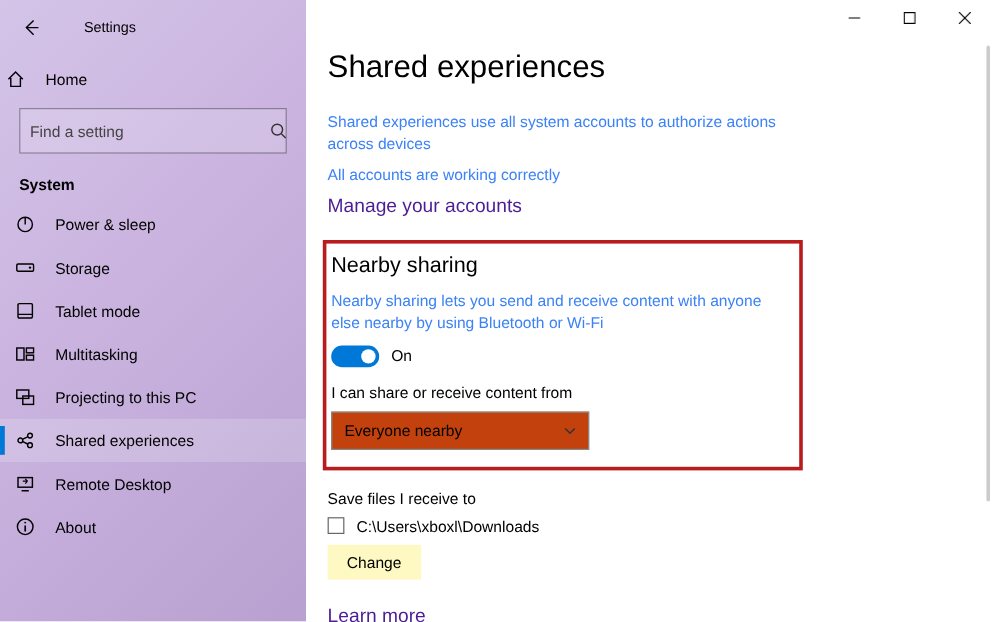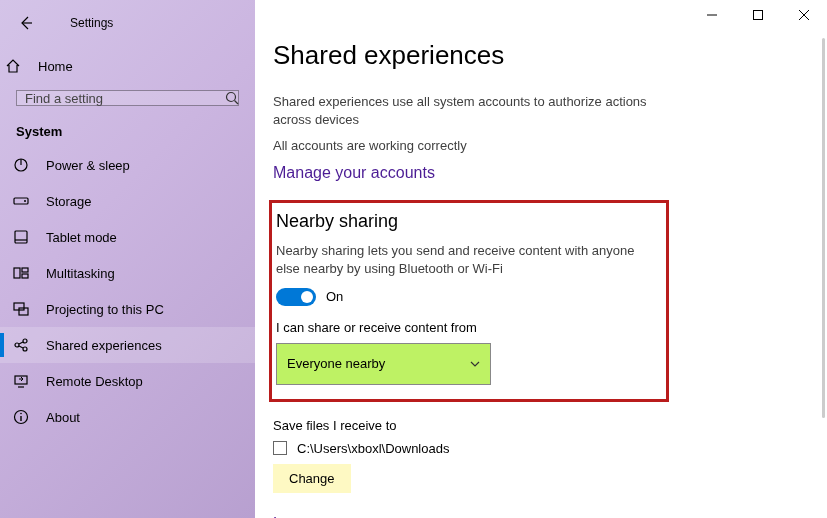--- a/index.html
+++ b/index.html
@@ -70,21 +70,21 @@
   width: 18px;
   height: 18px;
   display: flex;
   align-items: center;
   justify-content: center;
   margin-right: 16px;
 }
 .nav-label { font-size: 13px; }
 .search-box {
   margin: 6px 16px 10px 16px;
-  height: 16px;
+  height: 38px;
   border: 1px solid rgba(0,0,0,0.35);
   background: rgba(255,255,255,0.15);
   display: flex;
   align-items: center;
   padding: 0 8px;
   justify-content: space-between;
   gap: 24px;
 }
 .search-box input {
   border: none;
@@ -135,21 +135,21 @@
   background: #ccc;
   border-radius: 2px;
 }
 .page-title {
   font-size: 26px;
   font-weight: 400;
   margin-bottom: 22px;
 }
 .desc {
   font-size: 13px;
-  color: #404040;
+  color: #3b82f6;
   max-width: 400px;
   line-height: 1.4;
   margin-bottom: 8px;
 }
 .link {
   color: #4c1d95;
   font-size: 16px;
   cursor: pointer;
   display: inline-block;
 }
@@ -188,28 +188,28 @@
   height: 12px;
   background: #fff;
   border-radius: 50%;
 }
 .field-label {
   font-size: 13px;
   margin-bottom: 8px;
 }
 .dropdown {
   width: 215px;
-  height: 42px;
+  height: 32px;
   border: 1px solid #888;
   display: flex;
   align-items: center;
   justify-content: space-between;
   padding: 0 10px;
   font-size: 13px;
-  background: #bef264;
+  background: #c2410c;
 }
 .save-section { margin-top: 16px; }
 .path-row {
   display: flex;
   align-items: center;
   margin: 6px 0 8px 0;
 }
 .folder-placeholder {
   width: 14px;
   height: 14px;

